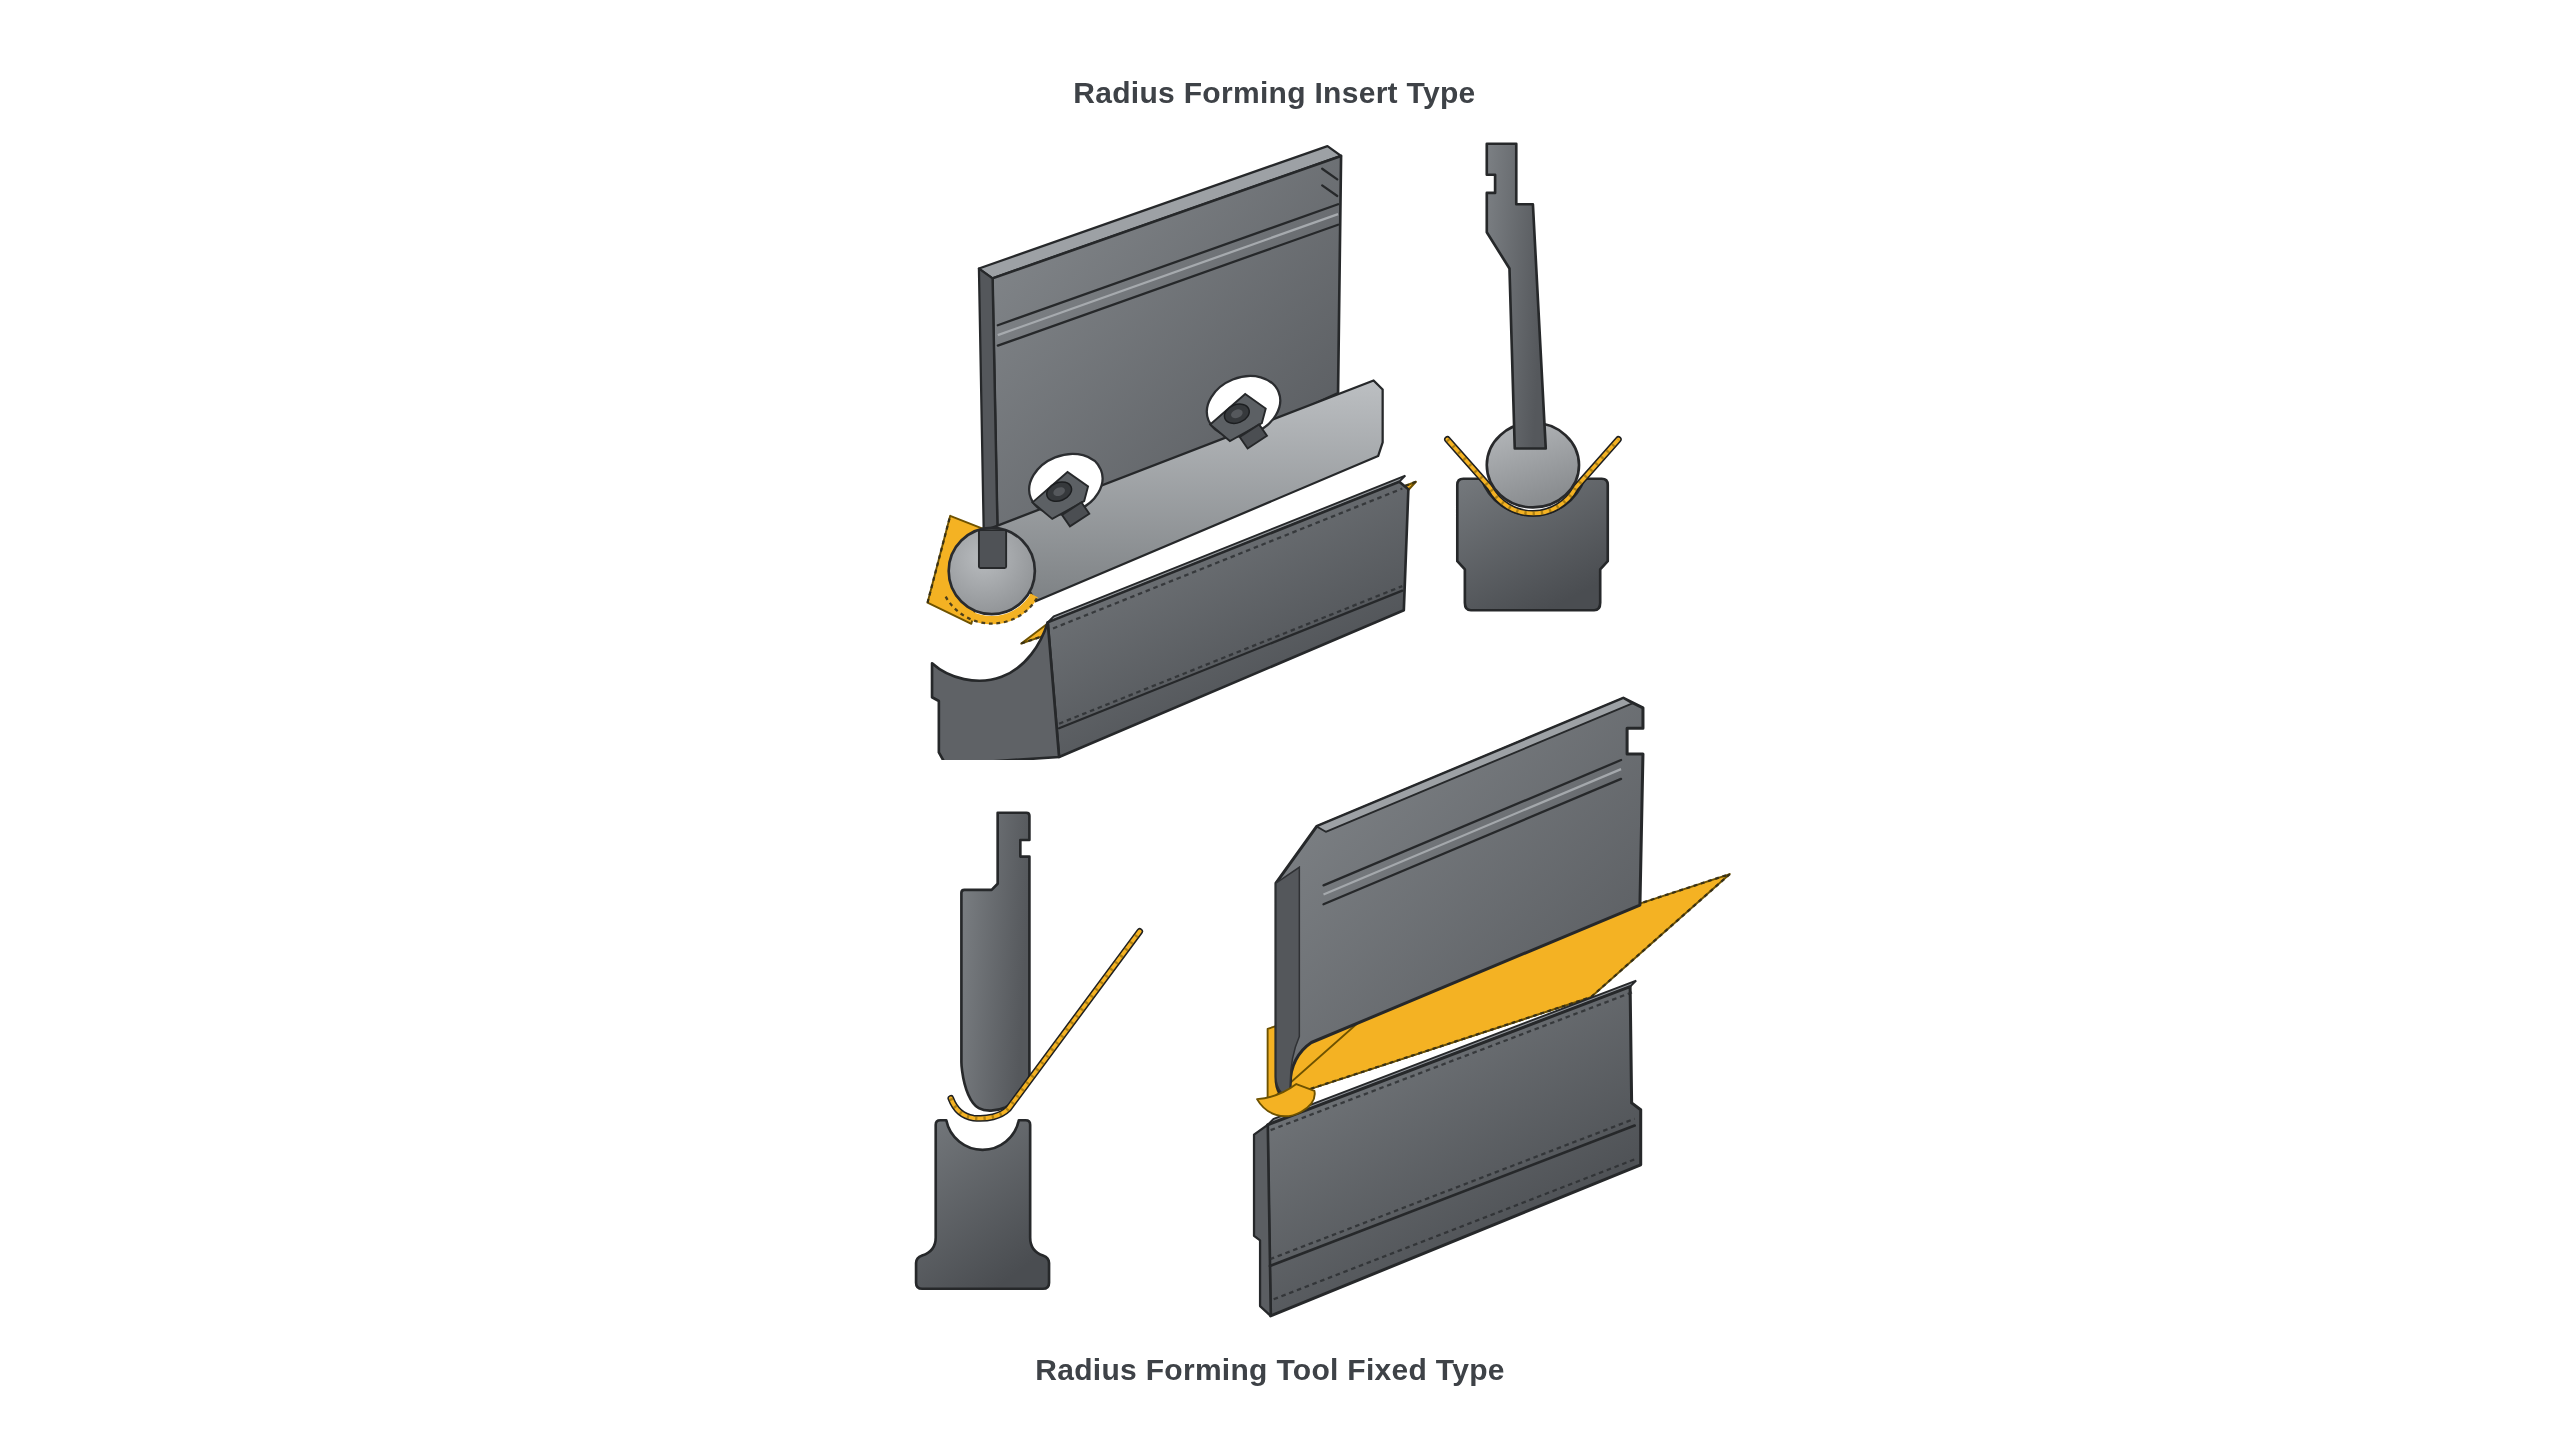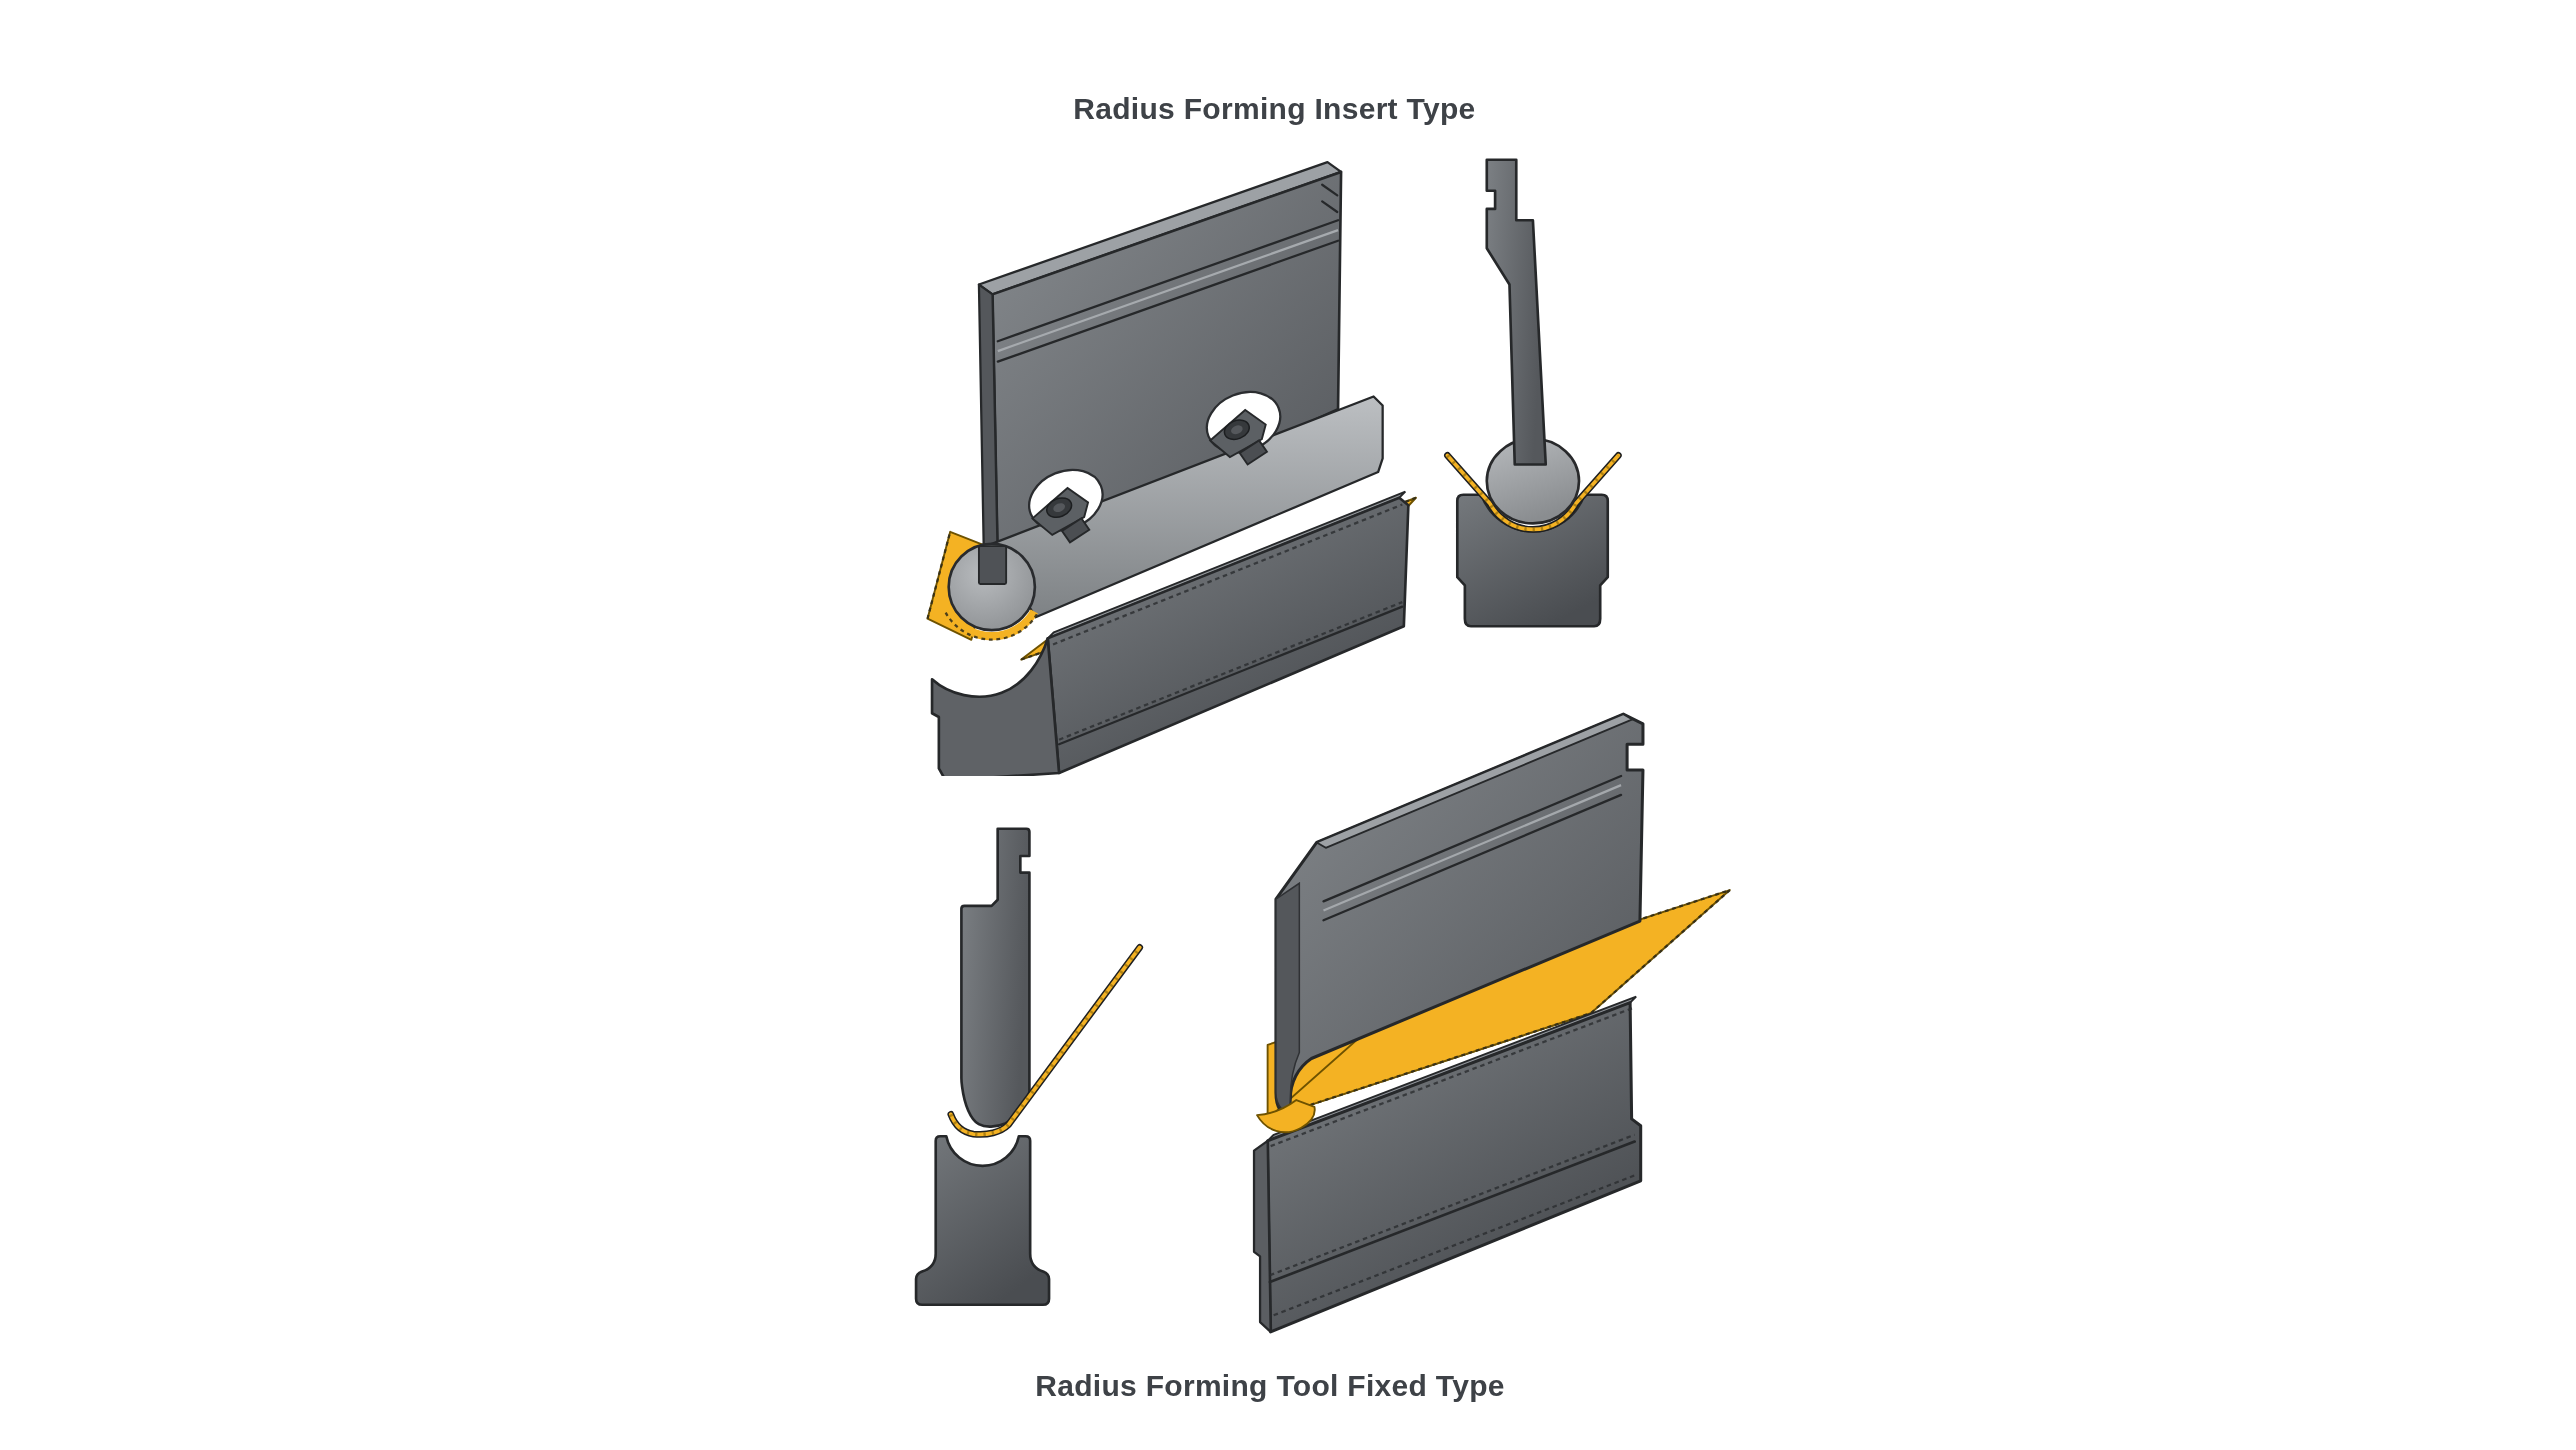--- a/index.html
+++ b/index.html
@@ -1,17 +1,17 @@
 <!DOCTYPE html>
 <html style="--background: #ffffff; --title-color: #3e4247; --steel-dark: #54575b; --steel-mid: #6b6f73; --steel-light: #a9acaf; --sheet-yellow: #f4b223; --outline: #26282a;font-size:12px"><head>
 <meta charset="utf-8">
 <style>
   html,body{margin:0;padding:0;}
   body{width:2576px;height:1451px;background:var(--background,#fff);font-family:"Liberation Sans",sans-serif;overflow:hidden;}
-  .stage{position:relative;width:2576px;height:1120px;background:var(--background,#fff);margin-top:16px;}
+  .stage{position:relative;width:2576px;height:1120px;background:var(--background,#fff);}
   .title{position:absolute;left:0;width:2576px;text-align:center;font-weight:bold;
          font-size:30px;letter-spacing:0.3px;color:var(--title-color,#3e4247);}
   .title-top{top:76px;transform:translateX(-13.6px);}
   .title-bottom{top:1353px;transform:translateX(-18px);}
   .fig{position:absolute;}
   .fig-a{left:926px;top:140px;}
   .fig-b{left:1436px;top:140px;}
   .fig-c{left:907px;top:805px;}
   .fig-d{left:1251px;top:695px;}
   .yellow{fill:var(--sheet-yellow,#f4b223);stroke:#6e5200;stroke-width:2.5;stroke-linejoin:round;}

